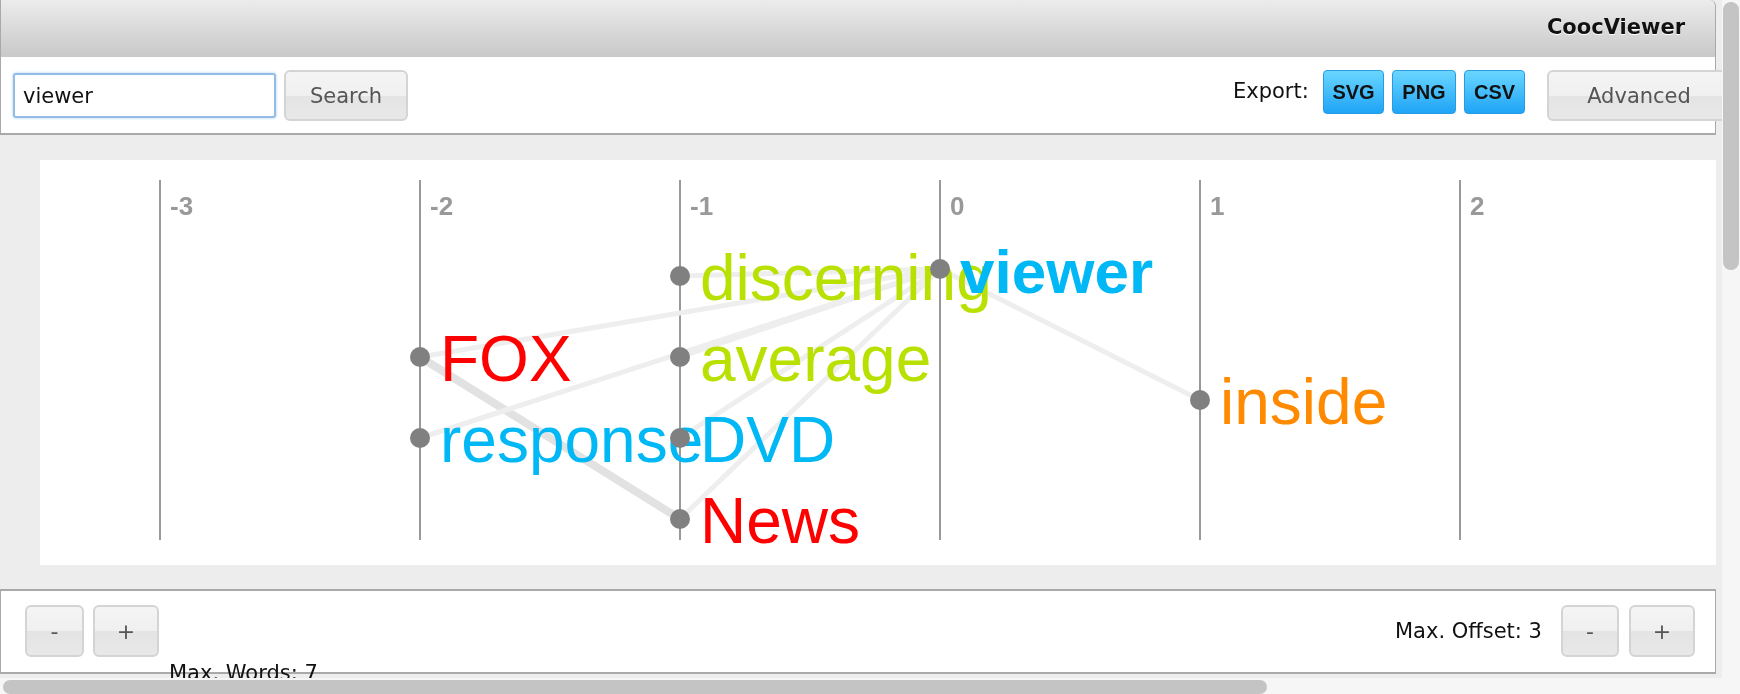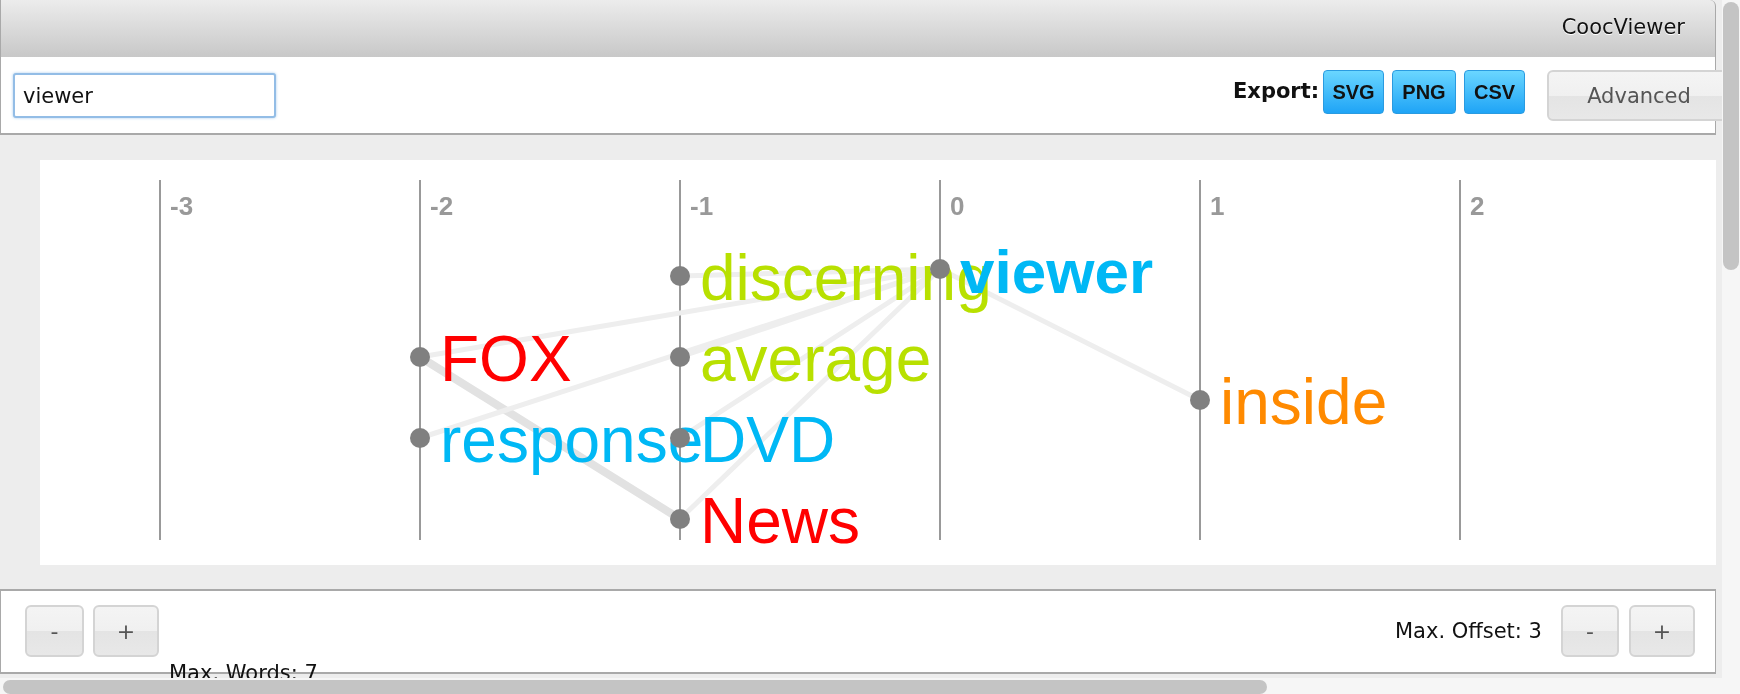--- a/index.html
+++ b/index.html
@@ -18,21 +18,21 @@
   }
   .tab {
     position:absolute; top:5px; height:52px; box-sizing:border-box;
     border:1px solid #b5b5b5; border-bottom:none; border-radius:6px 6px 0 0;
     font-size:21px; color:#555; display:flex; align-items:center; justify-content:center;
     cursor:pointer;
   }
   .tab.inactive { left:8px; width:195px; background:linear-gradient(#efefef,#dcdcdc); }
   .tab.active { left:209px; width:189px; background:#fff; color:#111; height:53px; border-color:#a0a0a0; }
   .app-title {
-    position:absolute; right:30px; top:15px; font-weight:normal; font-size:21px; color:#111;
+    position:absolute; right:30px; top:15px; font-weight:bold; font-size:21px; color:#111;
     text-shadow:0 1px 0 #fff;
   }
   
   .toolbar {
     position:absolute; left:0; top:57px; width:1714px; height:76px;
     background:#fff; border:1px solid #a9a9a9; border-top:none; border-bottom:2px solid #a9a9a9;
   }
   .search-input {
     position:absolute; left:12px; top:16px; width:263px; height:45px; box-sizing:border-box;
     border:2px solid #93bde6; border-radius:3px; box-shadow:0 0 3px #a9cdee;
@@ -40,21 +40,21 @@
   }
   .btn-gray {
     position:absolute; box-sizing:border-box;
     border:2px solid #d4d4d4; border-radius:6px;
     background:linear-gradient(#f4f4f4 0%, #f0f0f0 50%, #e4e4e4 51%, #e8e8e8 100%);
     color:#555; font-family:"DejaVu Sans", sans-serif; font-size:21px;
     display:flex; align-items:center; justify-content:center; cursor:pointer;
   }
   .search-btn { left:283px; top:13px; width:124px; height:51px; }
   .advanced-btn { left:1546px; top:13px; width:184px; height:51px; }
-  .export-label { position:absolute; left:1232px; top:22px; font-size:21px; color:#111;font-weight:bold; }
+  .export-label { position:absolute; left:1232px; top:22px; font-size:21px; color:#111; }
   .btn-blue {
     position:absolute; top:13px; height:44px; box-sizing:border-box;
     border:1px solid #2a9be0; border-radius:4px;
     background:linear-gradient(#6ad6ff, #1fa4f6);
     font-family:"Liberation Sans", sans-serif; font-weight:bold; font-size:20px; color:#111;
     display:flex; align-items:center; justify-content:center; cursor:pointer;
   }
   .btn-svg { left:1322px; width:61px; }
   .btn-png { left:1391px; width:64px; }
   .btn-csv { left:1463px; width:61px; }
@@ -86,20 +86,21 @@
 <body>
 
 <div class="app">
 
   <div class="tabbar">
     <div class="app-title">CoocViewer</div>
   </div>
 
   <div class="toolbar">
     <input class="search-input" type="text" value="viewer" style="">
+    <div class="btn-gray search-btn">Search</div>
     <div class="export-label">Export:</div>
     <div class="btn-blue btn-svg">SVG</div>
     <div class="btn-blue btn-png">PNG</div>
     <div class="btn-blue btn-csv">CSV</div>
     <div class="btn-gray advanced-btn">Advanced</div>
   </div>
 
   <div class="chart">
     <svg id="chart-svg" width="1676" height="405" xmlns="http://www.w3.org/2000/svg">
       <g id="g-axes">

